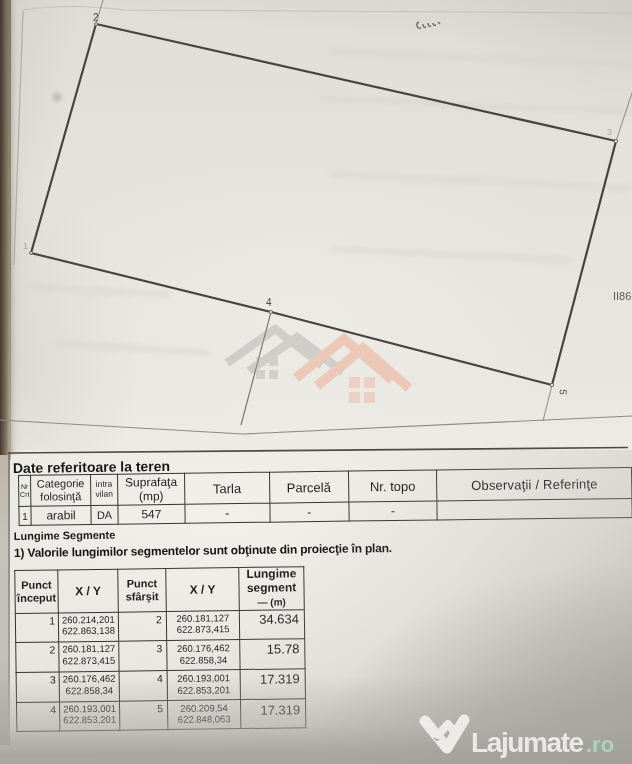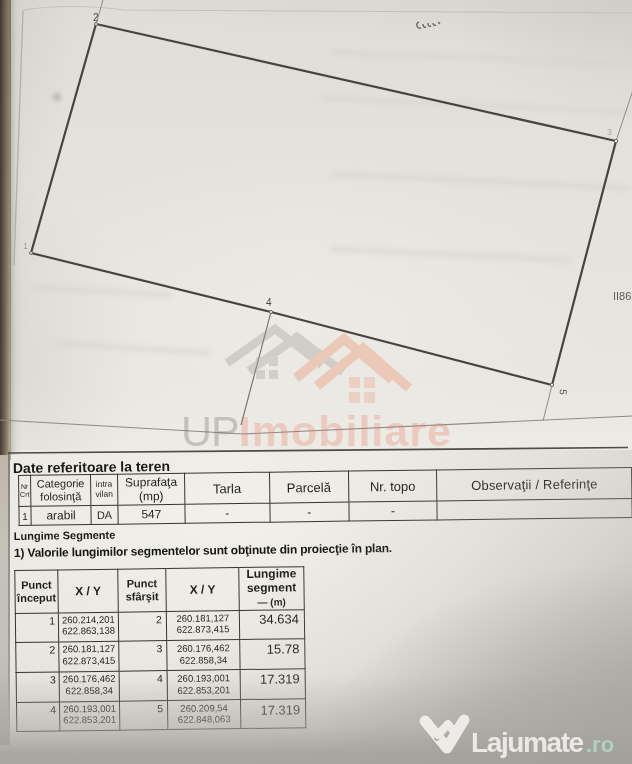--- a/index.html
+++ b/index.html
@@ -93,23 +93,20 @@
     <path d="M296,378 L344,339 L392,380" fill="none" stroke="#ec8a62" stroke-width="9.5"></path>
     <path d="M317,386 L363,348 L409,388" fill="none" stroke="#ec8a62" stroke-width="9.5"></path>
     <g fill="#efa185">
       <rect x="349" y="377" width="11" height="11"></rect>
         <rect x="364" y="377" width="11" height="11"></rect>
       <rect x="349" y="392" width="11" height="11"></rect>
         <rect x="364" y="392" width="11" height="11"></rect>
     </g>
   </svg>
 
-  <div class="abs" style="left:181px;top:410px;font-size:43px;line-height:1;">
-    <span style="color:rgba(115,114,111,.34);font-weight:400;letter-spacing:-1px;">UP</span><span style="color:rgba(236,112,76,.26);font-weight:700;letter-spacing:1px;">Imobiliare</span>
-  </div>
 
   <div class="abs" style="left:8px;top:440px;width:620px;height:8px;">
     <svg width="620" height="8" viewBox="0 0 620 8">
       <path d="M0,7 L620,1.5" stroke="#4d4b46" stroke-width="1.7" fill="none"></path>
     </svg>
   </div>
 
   <div class="abs" style="left:0;top:448px;width:632px;height:316px;transform:rotate(-0.75deg);transform-origin:14px 26px;color:#22211f;">
 
     <div class="abs" style="left:13px;top:12px;font-size:14px;font-weight:700;color:#181816;">Date referitoare la teren</div>

